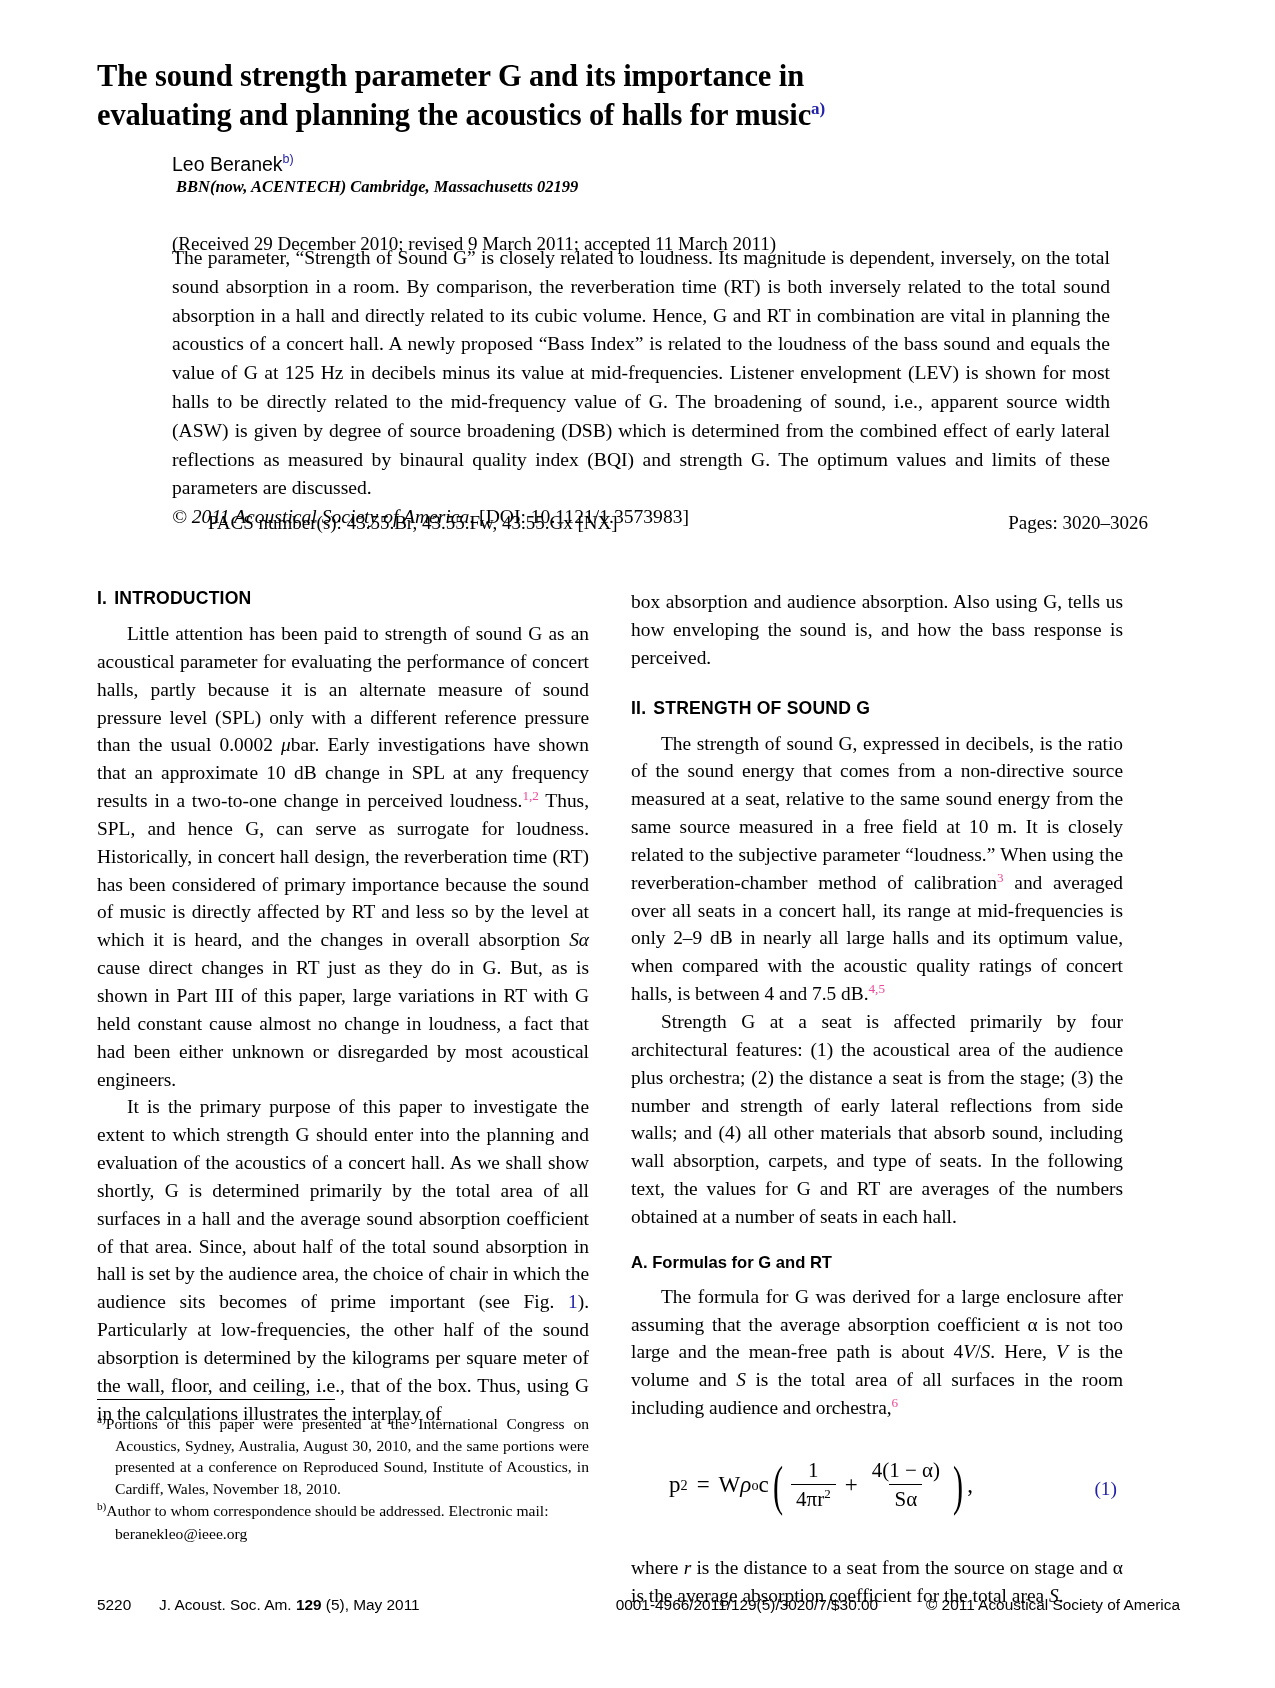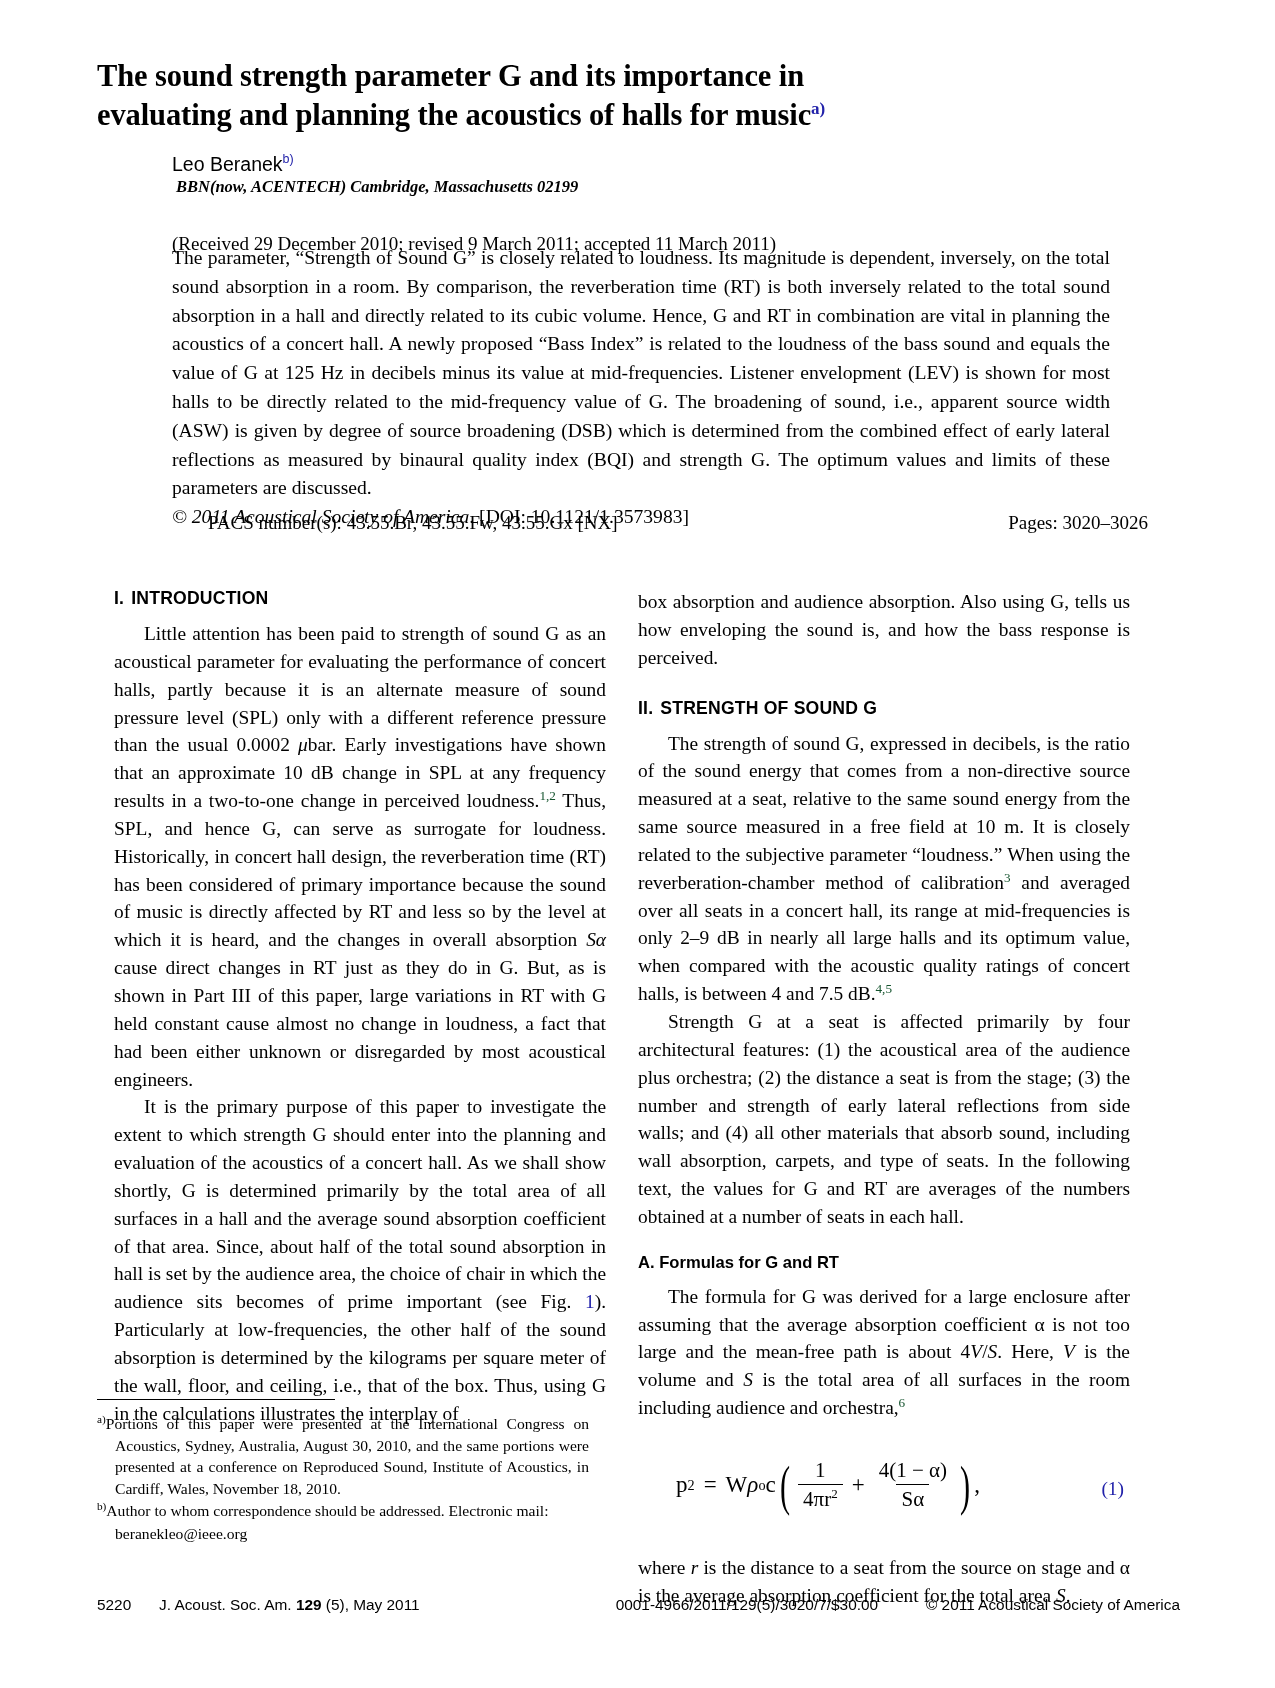--- a/index.html
+++ b/index.html
@@ -104,25 +104,25 @@
     width: 940px;
     font-size: 19px;
     display: flex;
     justify-content: space-between;
     margin-left: 36px;
   }
 
   
   .columns {
     position: absolute;
-    left: 114px;
+    left: 97px;
     top: 588px;
     width: 1083px;
     display: flex;
-    gap: 32px;
+    gap: 42px;
   }
   .col {
     width: 492px;
     position: relative;
   }
   .sec-head {
     font-family: "Liberation Sans", "DejaVu Sans", sans-serif;
     font-weight: bold;
     font-size: 17.6px;
     letter-spacing: 0.2px;
@@ -140,21 +140,21 @@
     line-height: 1.435;
     text-align: justify;
     text-justify: inter-word;
     margin: 0;
     text-indent: 30px;
     hyphens: manual;
   }
   .space-sec { height: 26px; }
   .space-sec-sm { height: 22px; }
   sup.ref {
-    color: #14532d;
+    color: #ec4899;
     font-size: 0.68em;
     vertical-align: super;
     line-height: 0;
   }
   .linkref { color: #2222aa; }
   .ital { font-style: italic; }
 
   
   .footnotes {
     position: absolute;

